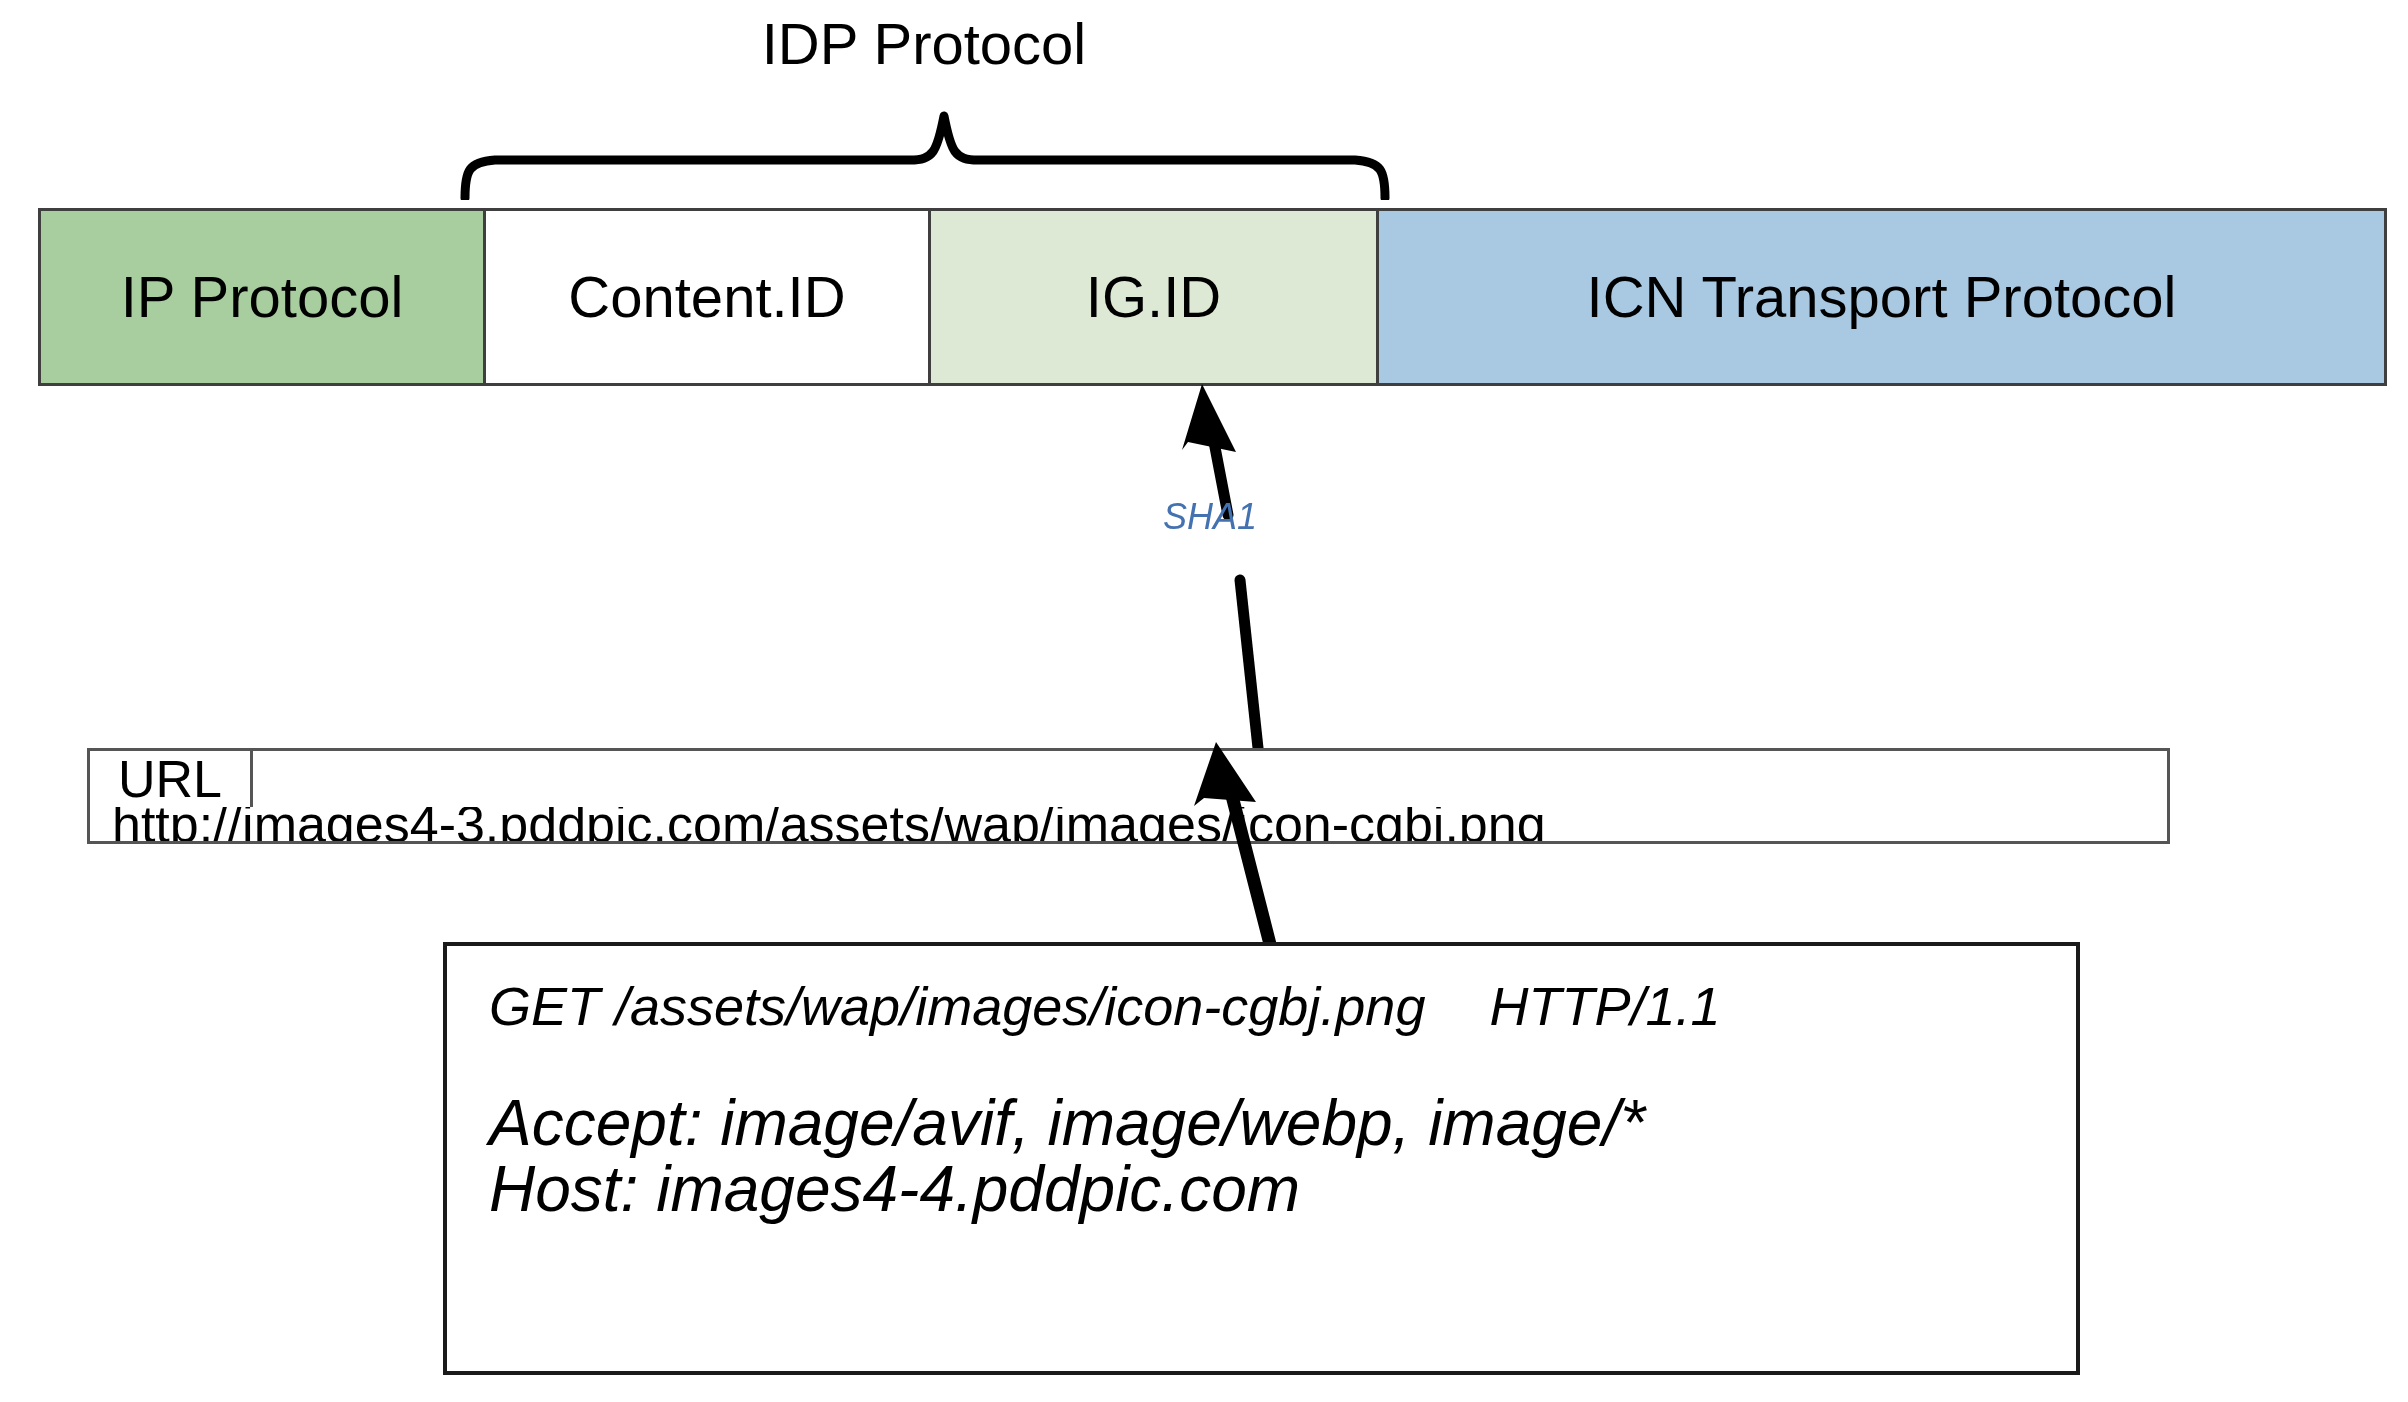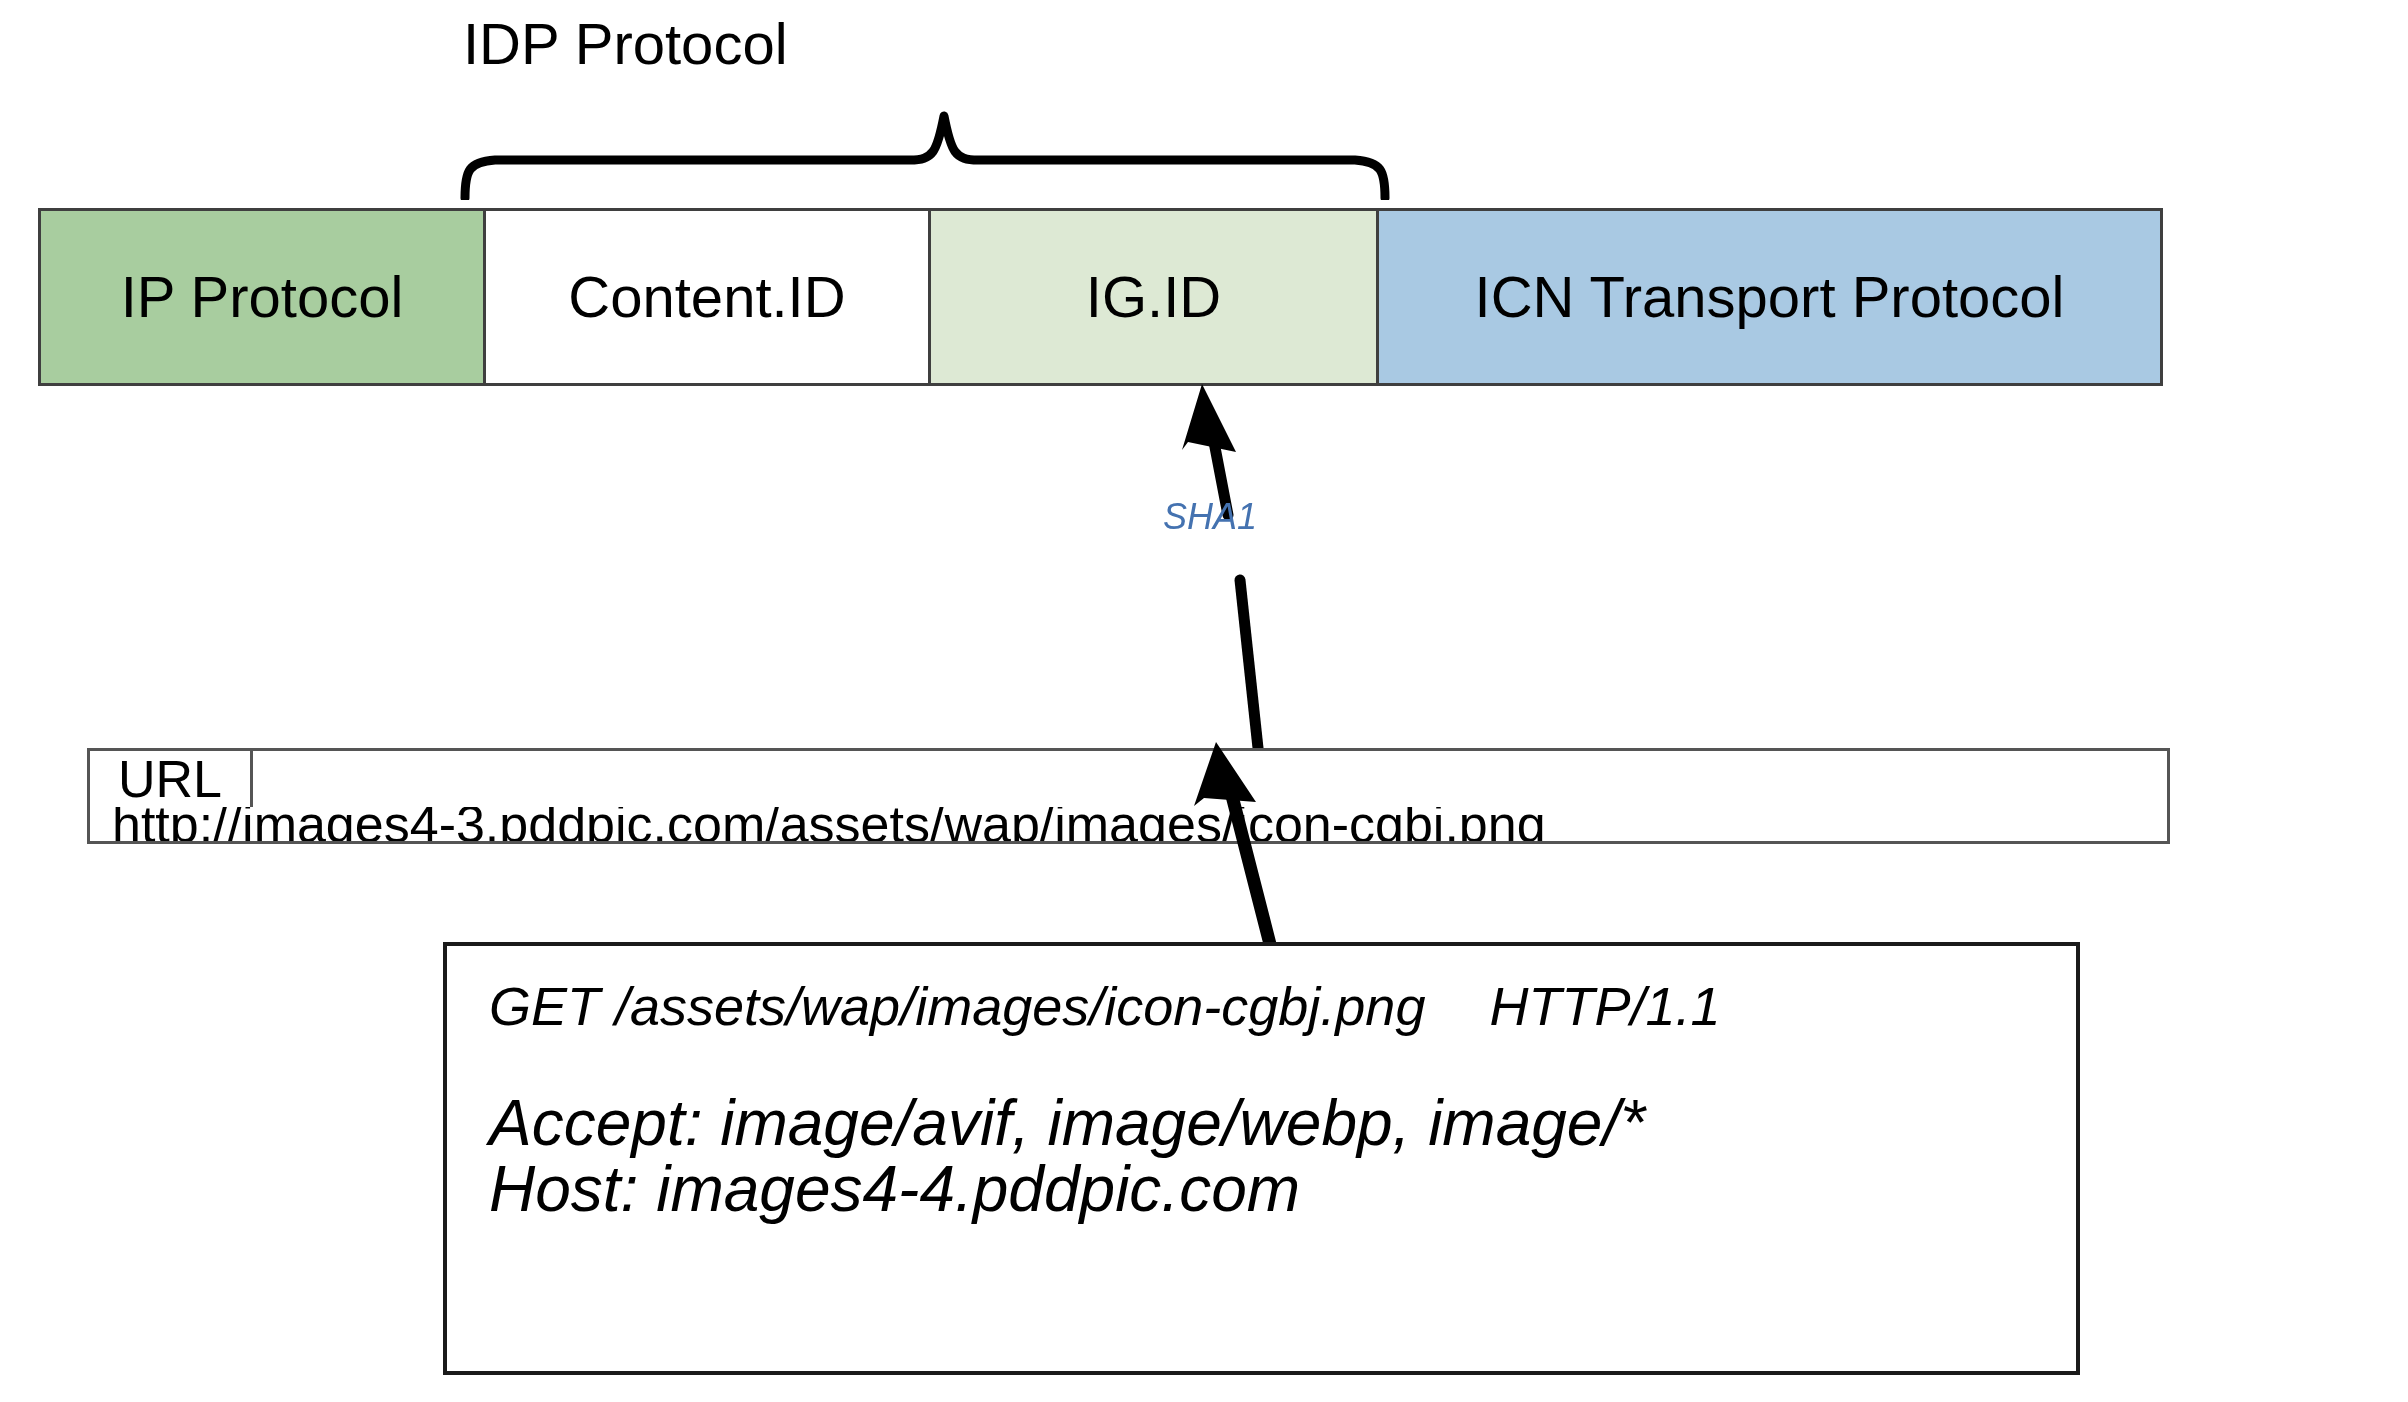--- a/index.html
+++ b/index.html
@@ -18,20 +18,21 @@
     background: #ffffff;
     overflow: hidden;
   }
 
   
   #idp-caption {
     position: absolute;
     left: 463px;
     top: 12px;
     width: 922px;
+    text-align: center;
     font-size: 58px;
     line-height: 64px;
     letter-spacing: 0px;
     color: #000000;
     white-space: nowrap;
   }
 
   
   #brace-svg {
     position: absolute;
@@ -39,21 +40,21 @@
     top: 100px;
     width: 940px;
     height: 100px;
   }
 
   
   #protocol-bar {
     position: absolute;
     left: 38px;
     top: 208px;
-    width: 2125px;
+    width: 2349px;
     height: 178px;
     box-sizing: border-box;
     border: 3px solid #3f3f3f;
     display: flex;
     flex-direction: row;
     background: #4c1d95;
   }
   .proto-cell {
     box-sizing: border-box;
     display: flex;

